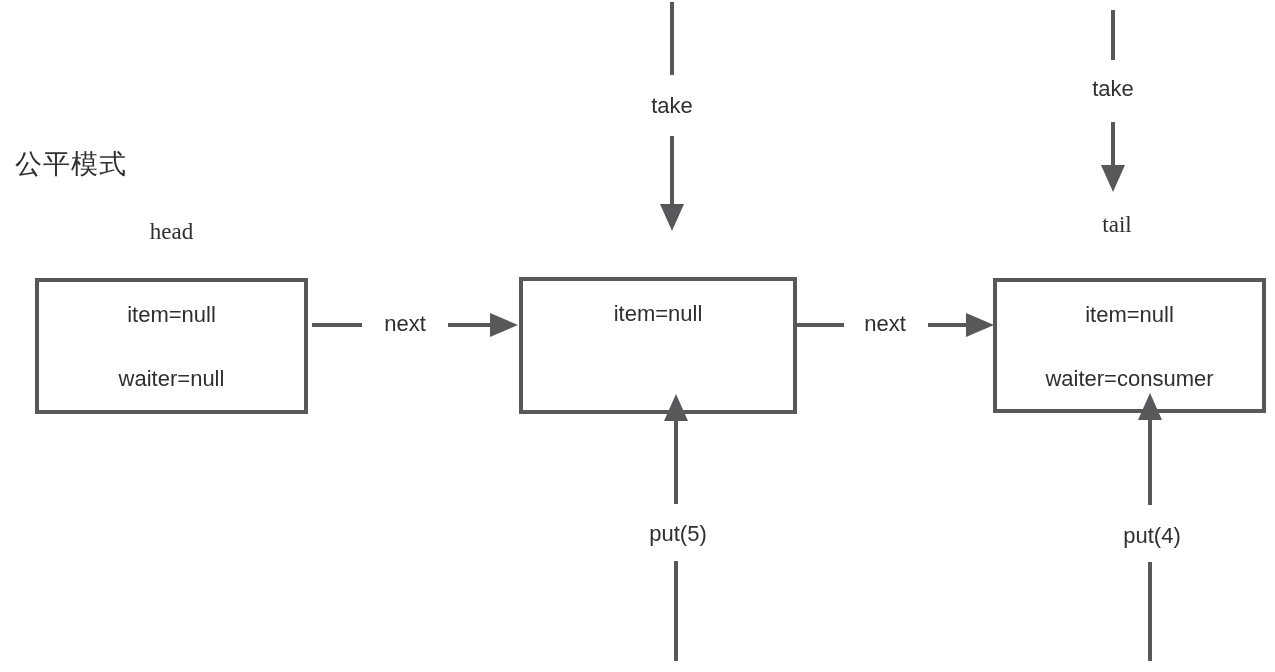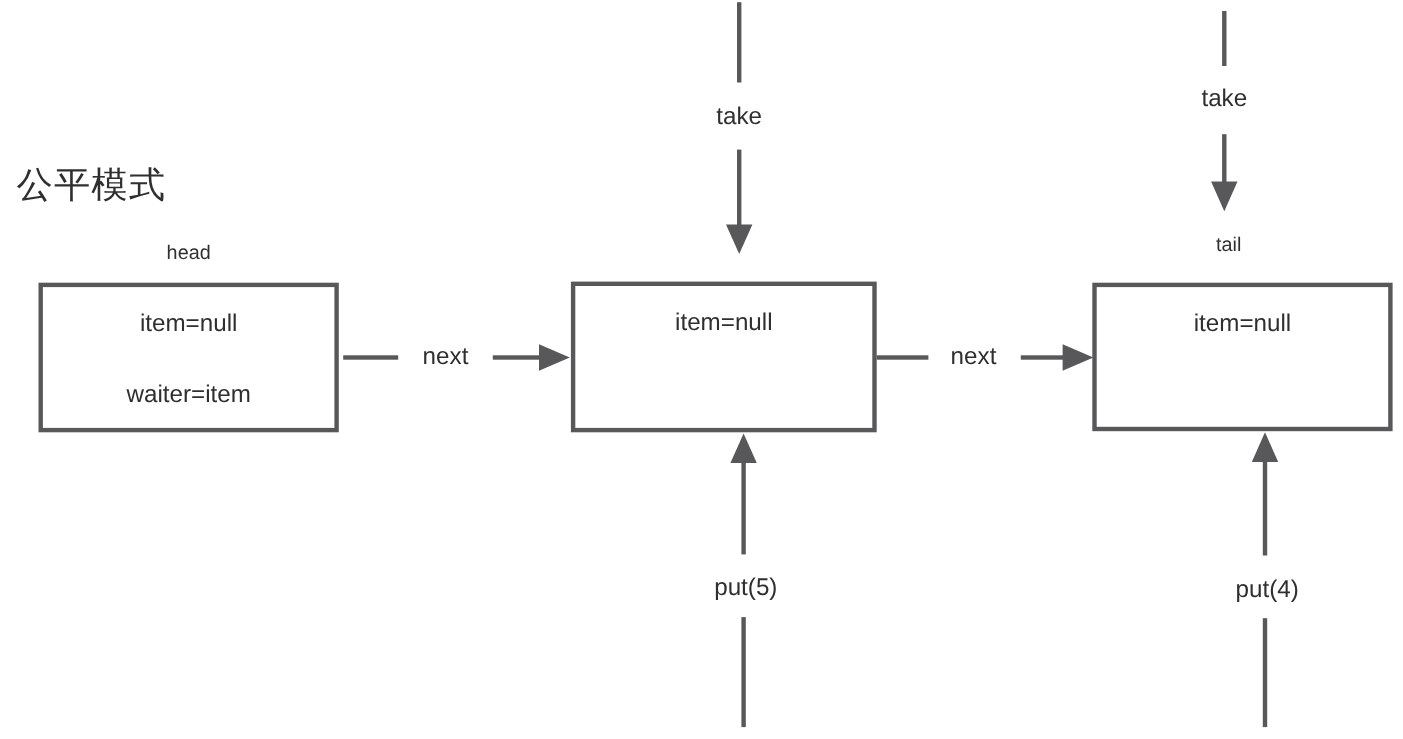--- a/index.html
+++ b/index.html
@@ -12,33 +12,35 @@
     position:relative;
     width:1275px;
     height:672px;
     background:var(--bg-color,#fff);
     overflow:hidden;
     font-family:"Liberation Sans","DejaVu Sans",sans-serif;
     color:var(--text-color,#2f2f2f);
   }
   .title{
     position:absolute;
-    font-size:33px;
+    font-size:27px;
     letter-spacing:1px;
   }
   .pointer-label{
     position:absolute;
-    font-size:18px;
+    font-size:23px;
     text-align:center;
+    font-family:Liberation Serif, serif;
   }
   .node{
     position:absolute;
     box-sizing:border-box;
     border:4px solid var(--line-color,#58585a);
     background:var(--bg-color,#fff);
+    margin-top:21px;
   }
   .field{
     position:absolute;
     left:0;
     width:100%;
     text-align:center;
     font-size:22px;
     line-height:26px;
     white-space:nowrap;
   }
@@ -82,30 +84,31 @@
 </head>
 <body>
 
 <div class="canvas">
 
   <div class="title" style="left:15px;top:146px;">公平模式</div>
 
   <div class="pointer-label" style="left:35px;top:219px;width:273px;">head</div>
   <div class="node" style="left:35px;top:257px;width:273px;height:136px;">
     <div class="field field-1">item=null</div>
-    <div class="field field-2">waiter=item</div>
+    <div class="field field-2">waiter=null</div>
   </div>
 
   <div class="node" style="left:519px;top:256px;width:278px;height:137px;">
     <div class="field field-1">item=null</div>
   </div>
 
   <div class="pointer-label" style="left:1057px;top:212px;width:120px;text-align:center;">tail</div>
   <div class="node" style="left:993px;top:257px;width:273px;height:135px;">
     <div class="field field-1">item=null</div>
+    <div class="field field-2">waiter=consumer</div>
   </div>
 
   <div class="hline" style="left:312px;top:323px;width:50px;"></div>
   <div class="edge-label" style="left:345px;top:311px;">next</div>
   <div class="hline" style="left:448px;top:323px;width:44px;"></div>
   <div class="tri tri-right" style="left:490px;top:313px;"></div>
 
   <div class="hline" style="left:797px;top:323px;width:47px;"></div>
   <div class="edge-label" style="left:825px;top:311px;">next</div>
   <div class="hline" style="left:928px;top:323px;width:40px;"></div>

